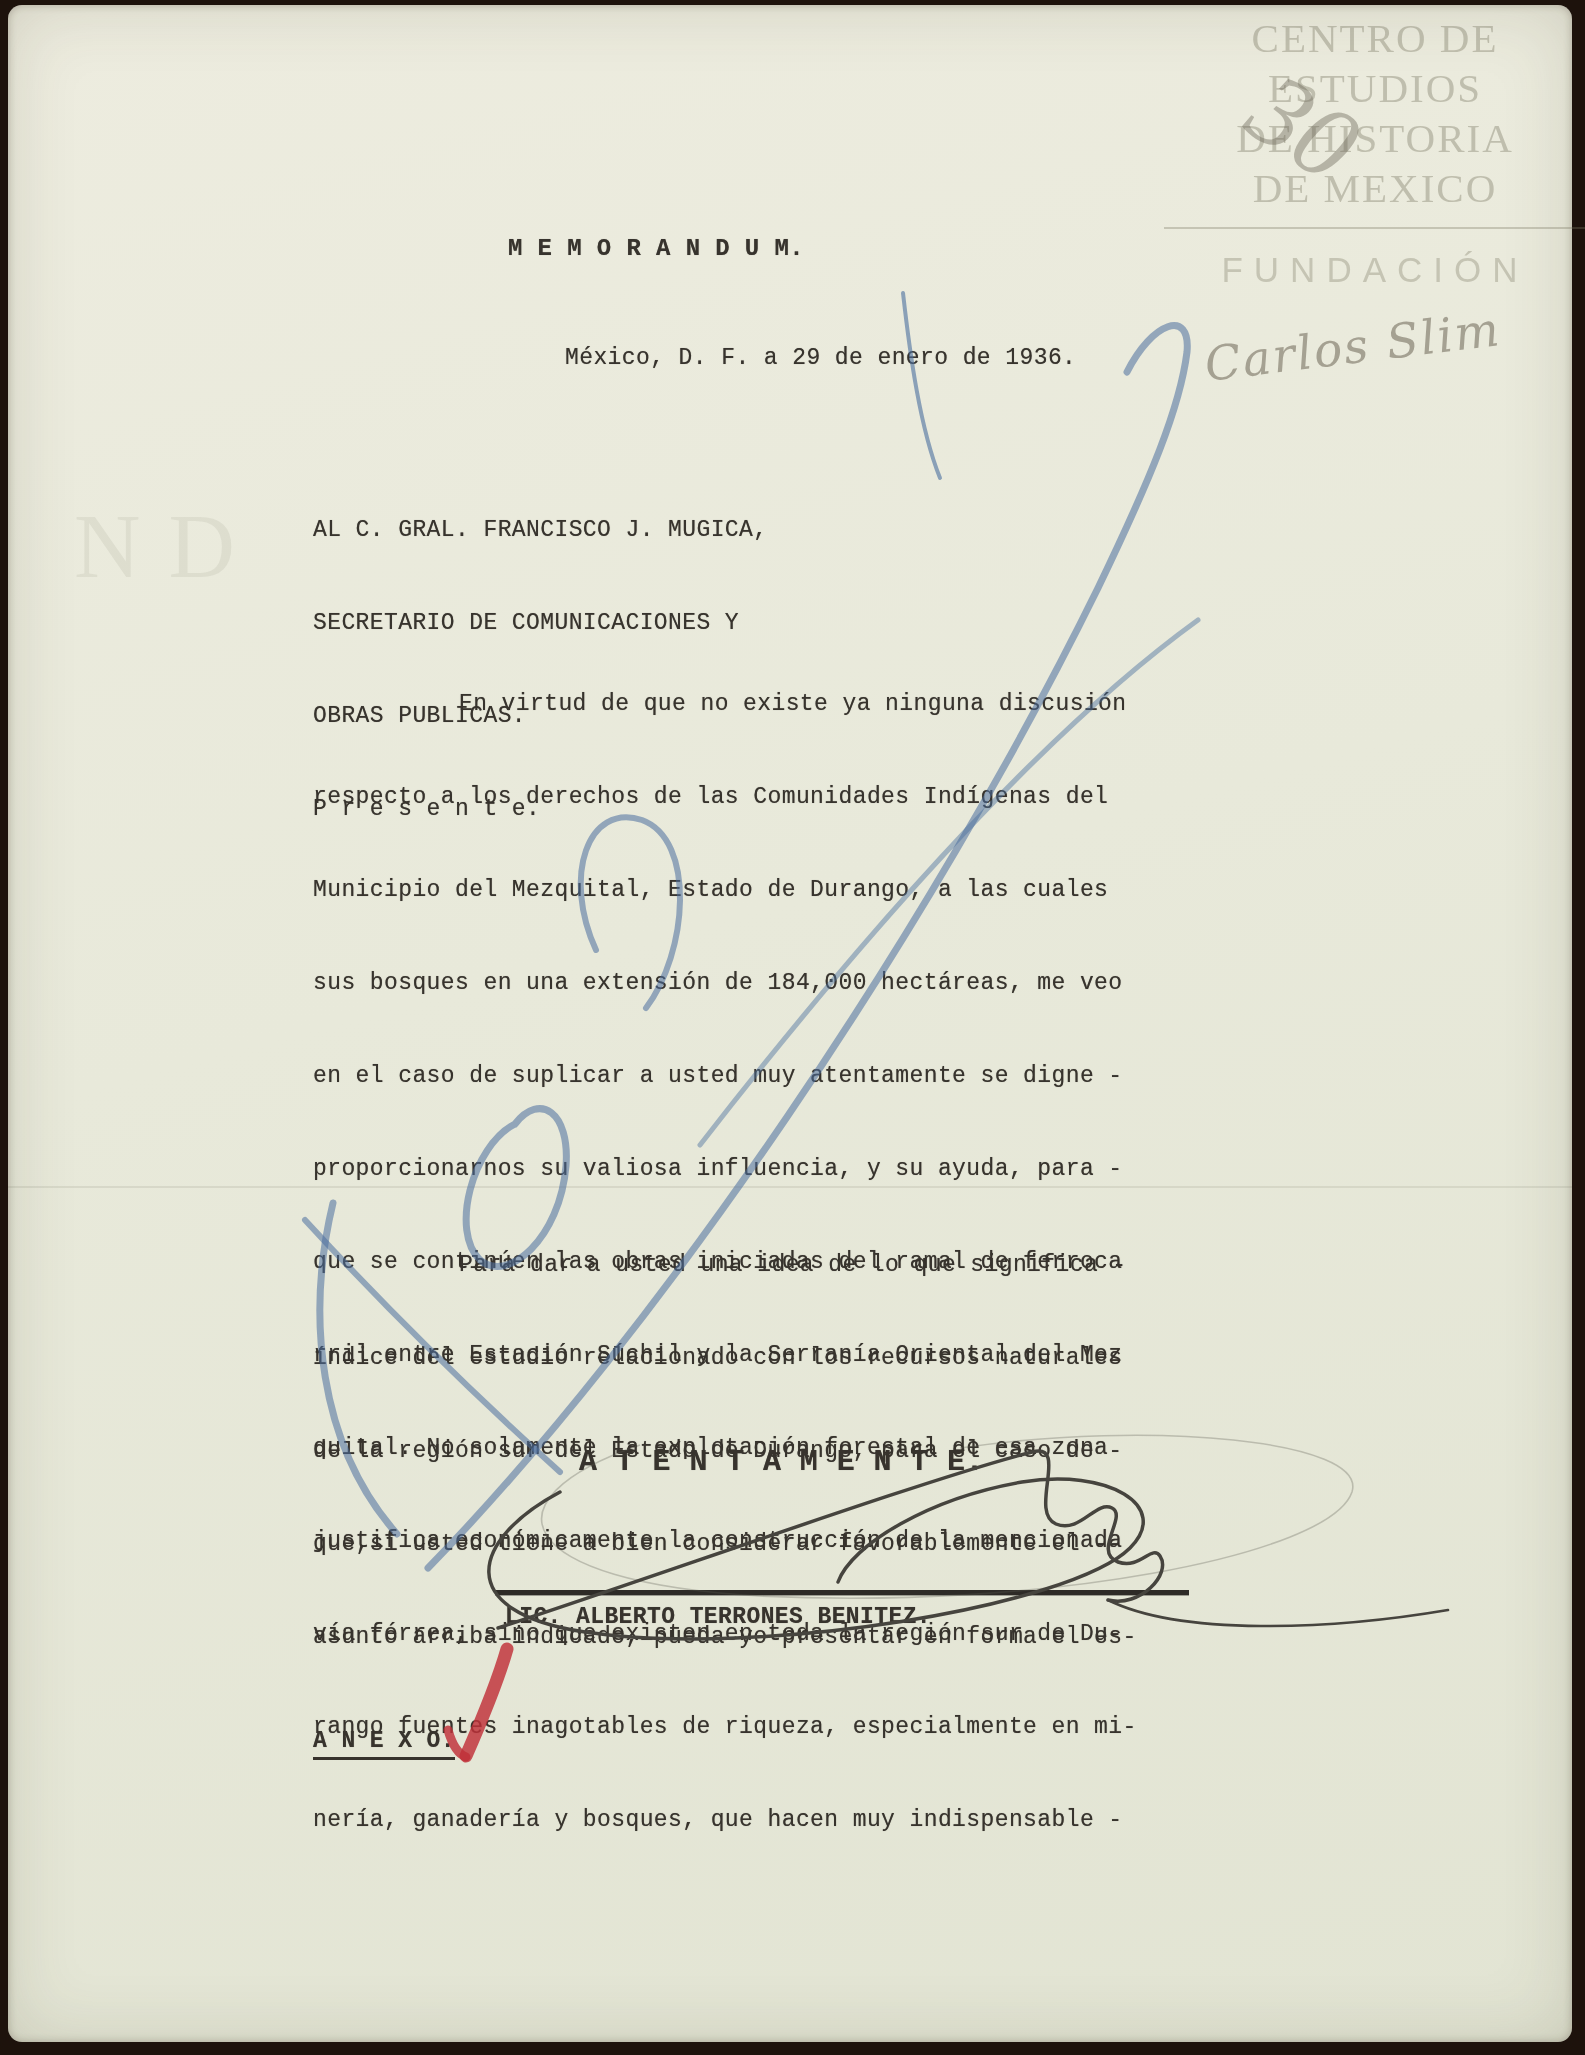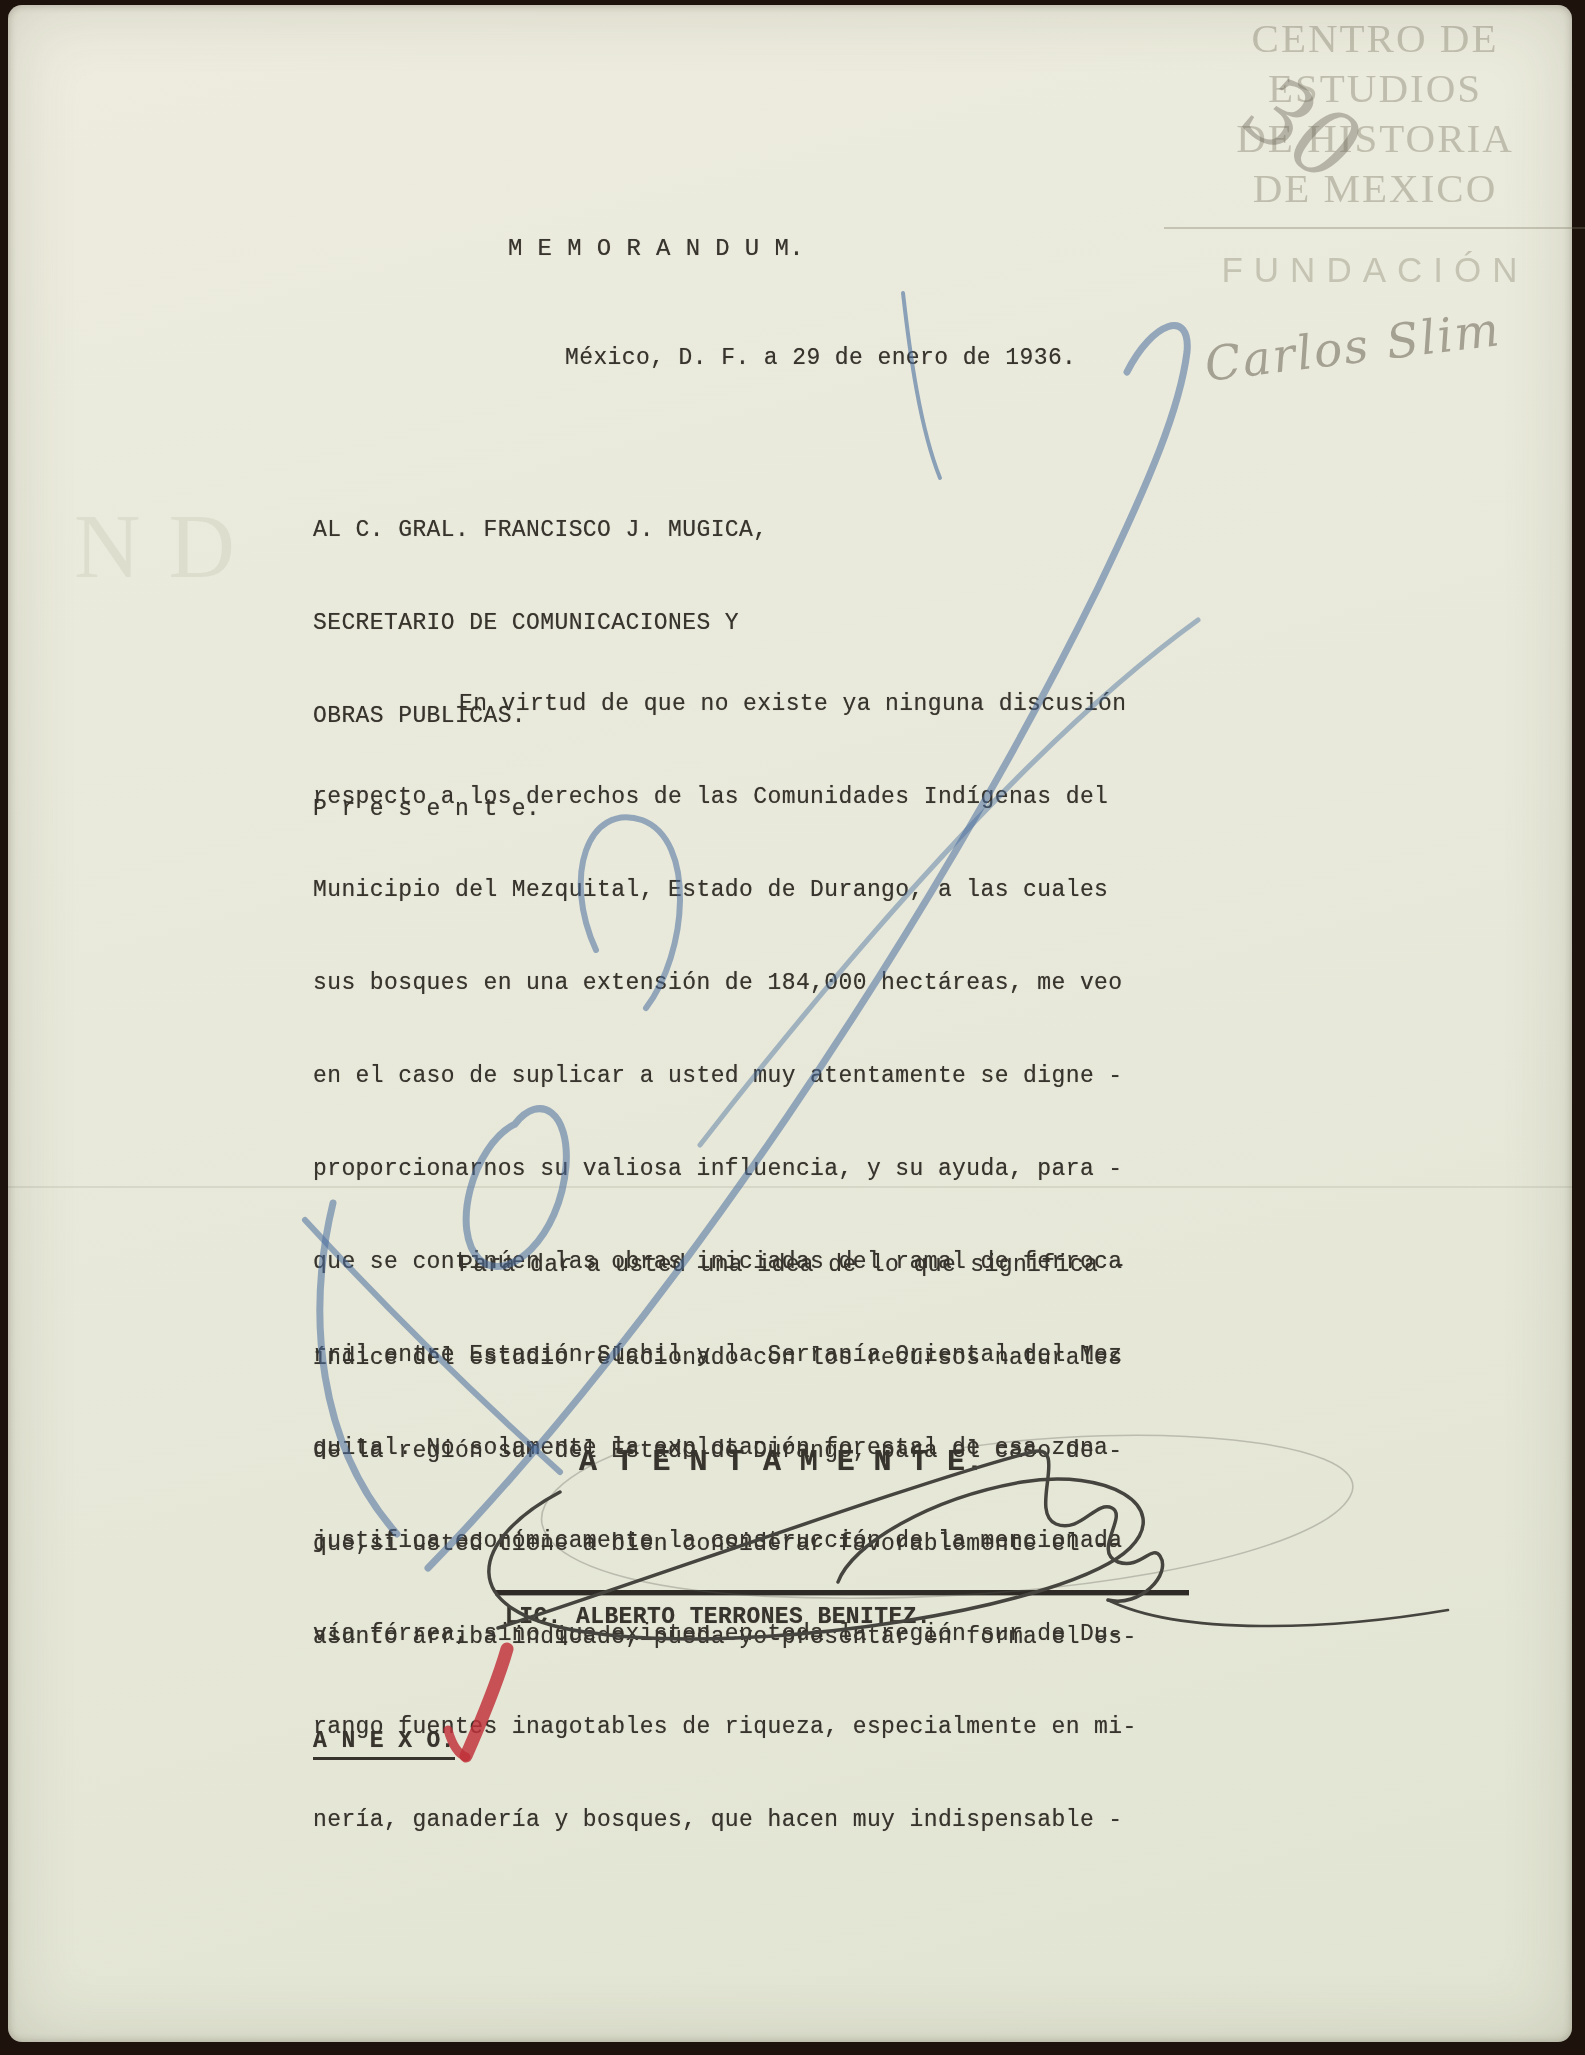--- a/index.html
+++ b/index.html
@@ -26,21 +26,21 @@
   .wm-foot{font-family:"Liberation Sans",sans-serif;font-size:35px;letter-spacing:11px;
       color:rgba(120,118,98,.33);margin-top:16px;}
   .pencil30{position:absolute;left:1244px;top:62px;font-family:"Liberation Serif",serif;
       font-style:italic;font-size:104px;color:rgba(108,102,88,.42);transform:rotate(33deg);}
   .slim{position:absolute;left:1196px;top:314px;font-family:"DejaVu Serif",serif;
       font-style:italic;font-size:47px;letter-spacing:2px;color:rgba(118,112,96,.60);
       transform:rotate(-7deg);white-space:nowrap;}
   .sidemark{position:absolute;left:66px;top:488px;font-family:"Liberation Serif",serif;
       font-size:92px;letter-spacing:28px;color:rgba(110,108,90,.10);}
   
-  .title{left:500px;top:230px;font-size:24px;font-weight:normal;white-space:pre;}
+  .title{left:500px;top:230px;font-size:24px;font-weight:bold;white-space:pre;}
   .dateline{left:557px;top:340px;font-size:23px;white-space:pre;}
   .recipient{left:305px;top:448px;font-size:23px;line-height:31px;white-space:pre;}
   .body{left:305px;font-size:23px;line-height:31px;white-space:pre;}
   .indent{padding-left:146px;}
   .closing{left:571px;top:1440px;font-size:30px;font-weight:bold;white-space:pre;font-family:Liberation Mono, monospace;}
   .sigline{left:487px;top:1585px;width:694px;height:5px;background:#2e2b27;
       box-shadow:0 1px 0 rgba(46,43,39,.4);}
   .signer{left:497px;top:1599px;font-size:23px;font-weight:bold;white-space:pre;}
   .anexo{left:305px;top:1723px;font-size:23px;font-weight:bold;white-space:pre;
       border-bottom:3px solid #37332d;padding-bottom:3px;}

